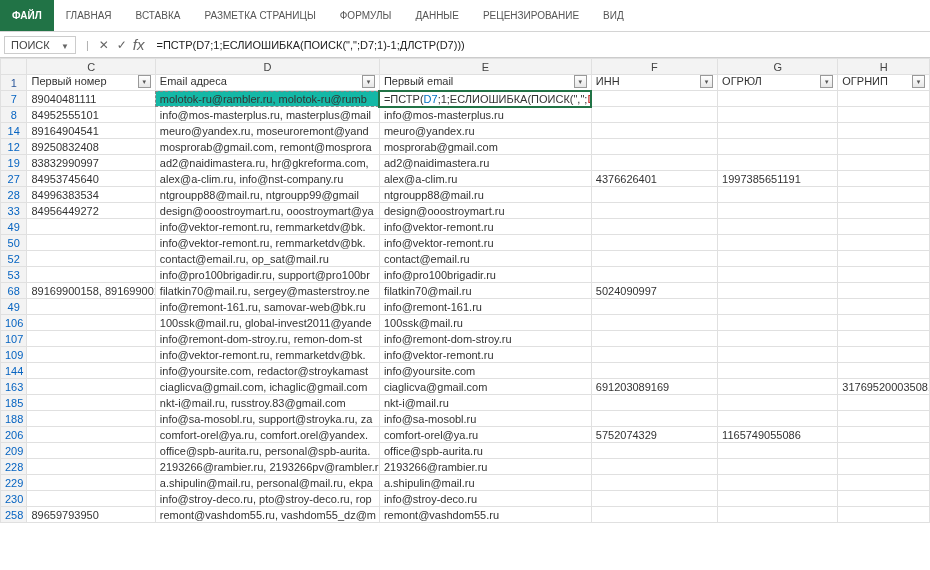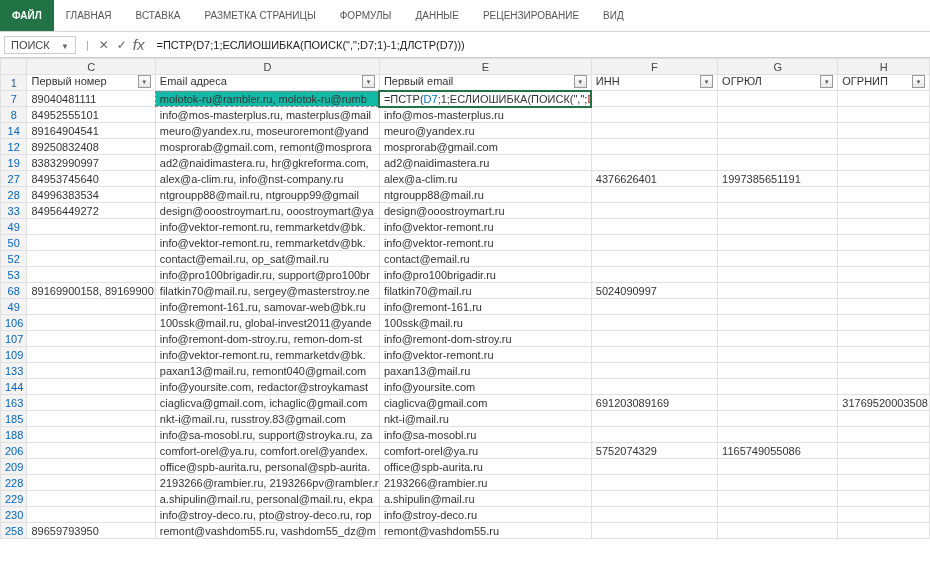--- a/index.html
+++ b/index.html
@@ -288,29 +288,20 @@
         <tr>
           <td class="row-hdr link-num">109</td>
           <td></td>
           <td>info@vektor-remont.ru, remmarketdv@bk.</td>
           <td>info@vektor-remont.ru</td>
           <td></td>
           <td></td>
           <td></td>
         </tr>
         <tr>
-          <td class="row-hdr link-num">133</td>
-          <td></td>
-          <td>paxan13@mail.ru, remont040@gmail.com</td>
-          <td>paxan13@mail.ru</td>
-          <td></td>
-          <td></td>
-          <td></td>
-        </tr>
-        <tr>
           <td class="row-hdr link-num">144</td>
           <td></td>
           <td>info@yoursite.com, redactor@stroykamast</td>
           <td>info@yoursite.com</td>
           <td></td>
           <td></td>
           <td></td>
         </tr>
         <tr>
           <td class="row-hdr link-num">163</td>

